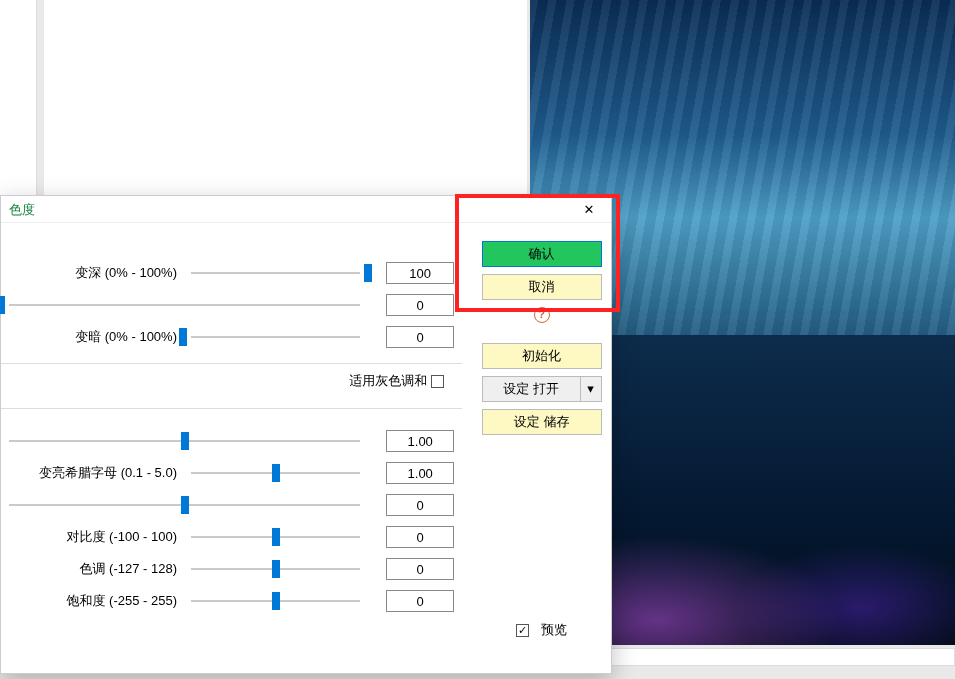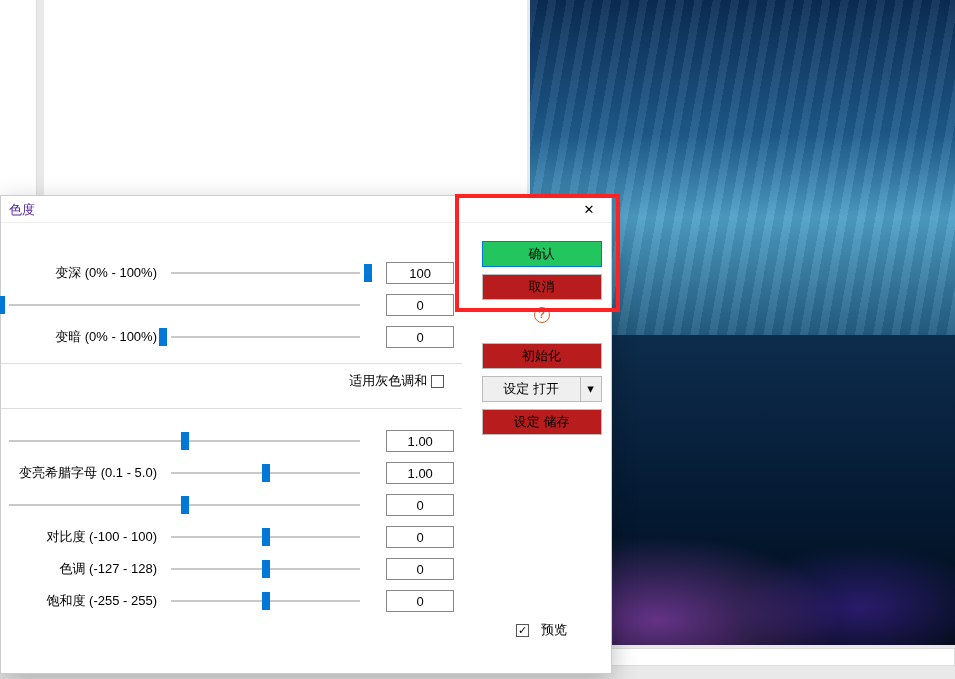--- a/index.html
+++ b/index.html
@@ -29,52 +29,52 @@
     radial-gradient(ellipse 180px 90px at 78% 88%, rgba(90,40,200,0.45), transparent 70%),
     linear-gradient(180deg, #0d2c4c 0%, #041830 60%, #020c18 100%);
 }
 .bottom-strip { position:absolute; left:530px; top:648px; width:425px; height:18px; background:#fff; border:1px solid #ddd; }
 
 .dlg {
   position: absolute; left: 0; top: 195px; width: 612px; height: 479px;
   background: #fff; border: 1px solid #ccc; box-shadow: 0 8px 24px rgba(0,0,0,0.25);
 }
 .dlg-titlebar { position: relative; height: 27px; border-bottom: 1px solid #eee; padding: 4px 8px; }
-.dlg-title { line-height: 20px; color: #4c1d95; }
+.dlg-title { line-height: 20px; color: #15803d; }
 .dlg-close {
   position: absolute; right: 2px; top: 2px; width: 40px; height: 22px;
   display: flex; align-items: center; justify-content: center; cursor: pointer;
   background: transparent; border: none; font-size: 15px;
 }
 
 .dlg-body { position: relative; display: flex; height: calc(100% - 27px); }
 .dlg-left { width: 476px; padding: 20px 14px 0 0; }
 .dlg-right { width: 135px; padding: 18px 8px 0 4px; }
 
 .section1 { padding: 18px 8px 6px 0; border-bottom: 1px solid #ddd; }
 .section2 { padding: 20px 8px 0 0; margin-top: 10px; border-top: 1px solid #ddd; }
 
 .row { display: flex; align-items: center; height: 24px; margin-bottom: 8px; }
-.row-label { width: 162px; text-align: right; padding-right: 6px; color: #000; white-space: nowrap; }
+.row-label { width: 162px; text-align: right; padding-right: 6px; color: #000; white-space: nowrap; margin-left: 20px; }
 .row-slider { flex: 1; position: relative; height: 18px; }
 .track { position: absolute; left: 8px; right: 8px; top: 50%; height: 2px; background: #c9c9c9; transform: translateY(-1px); }
 .thumb { position: absolute; top: 50%; width: 8px; height: 18px; background: #0078d7; transform: translate(-4px,-50%); cursor: pointer; }
 .row-input {
   width: 68px; height: 22px; margin-left: 18px; text-align: center;
   border: 1px solid #888; background: #fff;
 }
 
 .checkbox-row { display: flex; justify-content: flex-end; align-items: center; padding: 8px 18px 8px 0; }
 .checkbox-row label { margin-right: 4px; }
 .chkbox { width: 13px; height: 13px; border: 1px solid #555; background: #fff; display: inline-block; vertical-align: middle; cursor: pointer; }
 .chkbox.checked::after { content:"✓"; display:block; font-size:11px; line-height:11px; text-align:center; }
 
 .btn {
   display: block; width: 120px; height: 26px; margin: 0 auto 7px auto;
-  background: #b91c1c; border: 1px solid #bbb; cursor: pointer; text-align: center; line-height: 24px;
+  background: #fef9c3; border: 1px solid #bbb; cursor: pointer; text-align: center; line-height: 24px;
 }
 .btn.primary { border: 1px solid #0078d7; background: #22c55e; }
 .dropdown-btn { display:flex; width:120px; margin:0 auto 7px auto; }
 .dropdown-main { flex:1; height:26px; background:#efefef; border:1px solid #bbb; border-right:none; text-align:center; line-height:24px; cursor:pointer; }
 .dropdown-arrow { width:22px; height:26px; background:#efefef; border:1px solid #bbb; text-align:center; line-height:24px; cursor:pointer; }
 
 .help-icon { width:16px; height:16px; border-radius:50%; border:1.5px solid #c63; color:#c63; font-size:11px; font-weight:bold; text-align:center; line-height:13px; margin: 4px auto 20px auto; cursor:pointer; }
 .preview-row { display:flex; align-items:center; justify-content:center; margin-top: 186px; }
 
 .highlight-box {

